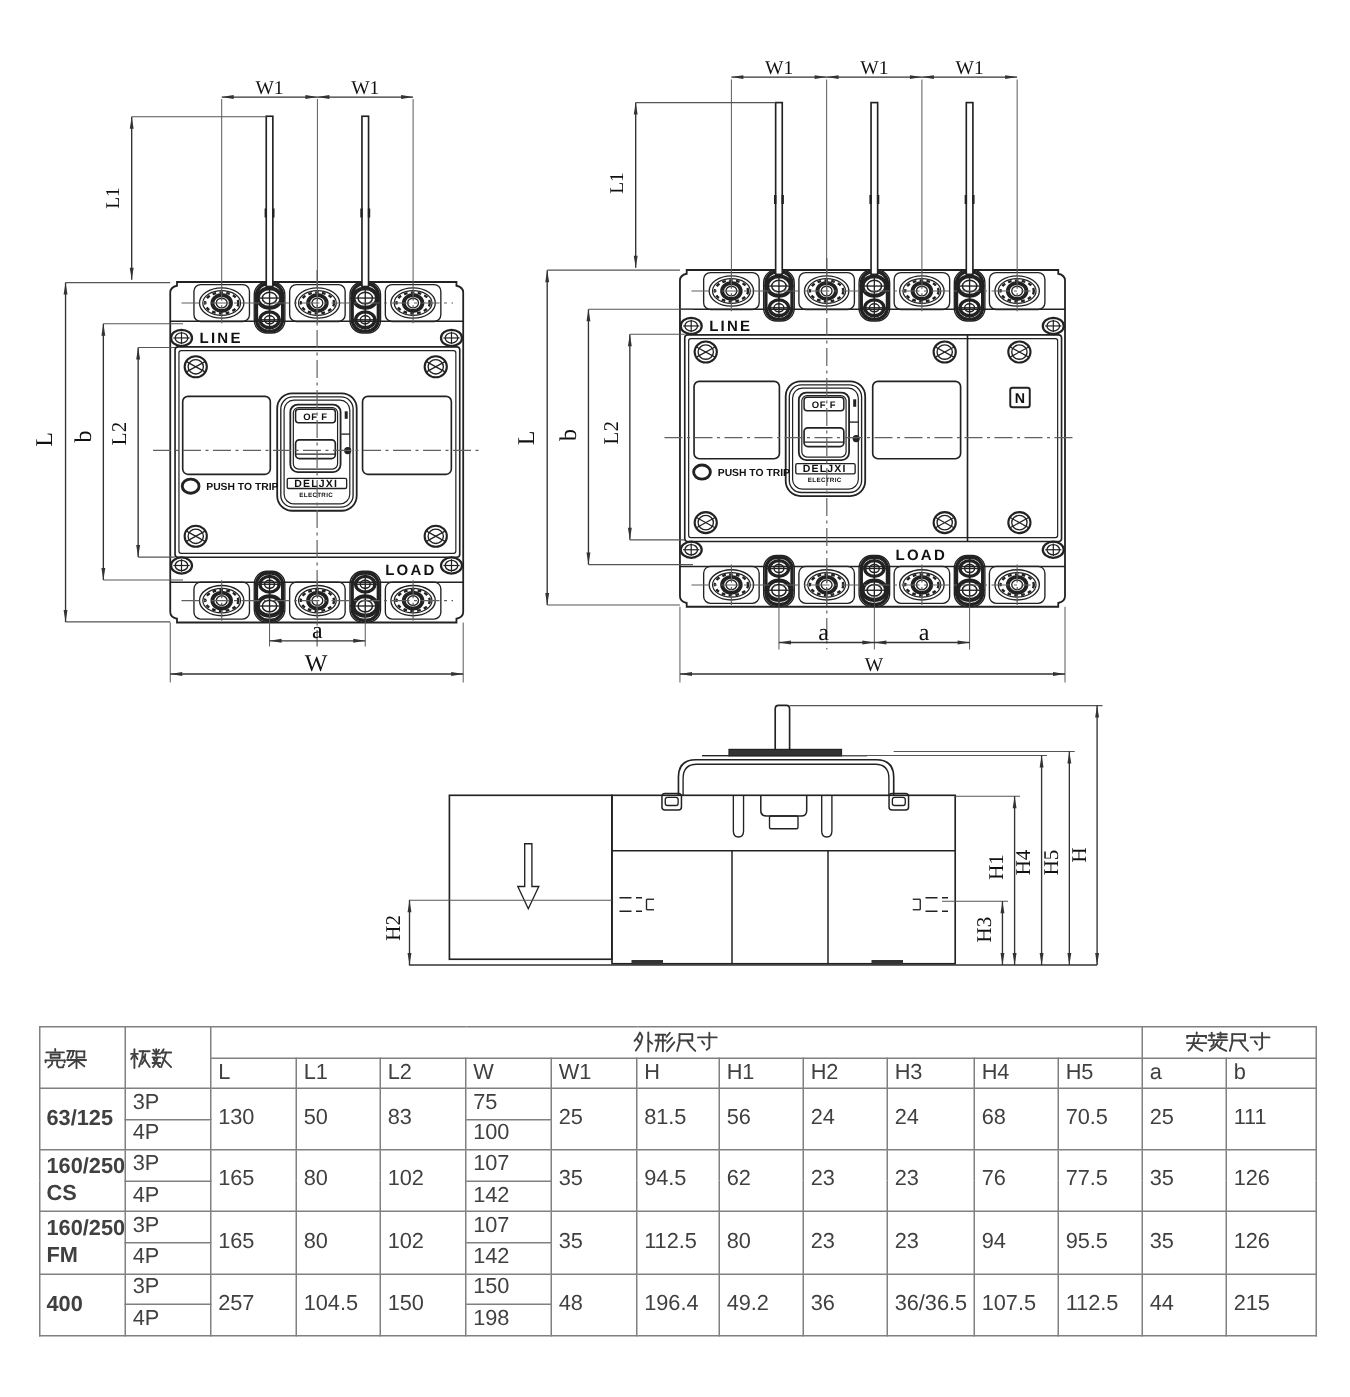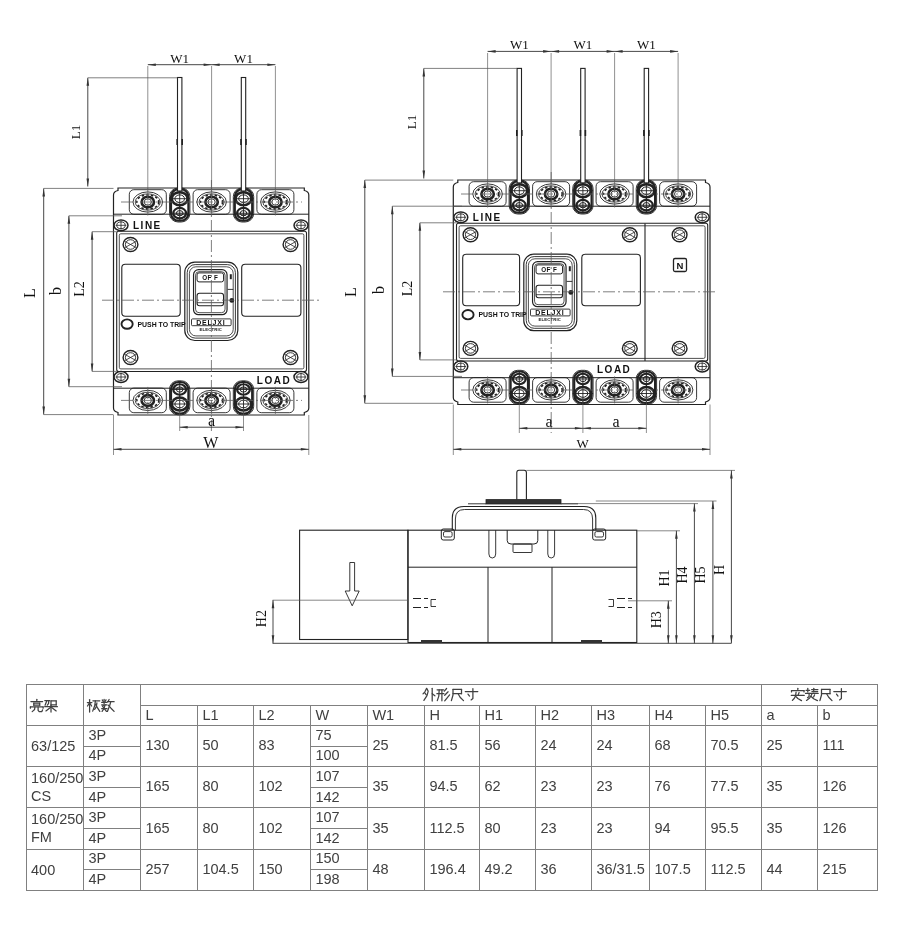--- a/index.html
+++ b/index.html
@@ -3,21 +3,21 @@
 <style>
 html,body{margin:0;padding:0;background:#ffffff;}
 #page{position:relative;width:900px;height:931px;background:#fff;overflow:hidden;}
 .spec{position:absolute;left:26px;top:684px;border-collapse:collapse;table-layout:fixed;
  font-family:"Liberation Sans",sans-serif;font-size:14.5px;color:#404040;}
 .spec td{border:1px solid #808080;padding:0 0 0 4px;height:19.6px;vertical-align:middle;
  white-space:nowrap;overflow:hidden;line-height:1.1;}
 .spec tr.h1 td{height:20px;}
 .spec tr.h2 td{height:19px;}
 .spec td.ctr{text-align:center;padding:0;}
-.spec td.fr{line-height:1.25;}
+.spec td.fr{line-height:1.25;font-weight:bold;}
 </style></head>
 <body>
 <div id="page">
 <svg width="900" height="931" viewBox="0 0 900 931" style="position:absolute;left:0;top:0;z-index:5">
       <path d="M118.0 188 L304.3 188 L304.3 190.5 Q308.8 191.5 308.8 195.0 L308.8 408.0 Q308.8 411.5 304.3 412.5 L304.3 415 L118.0 415 L118.0 412.5 Q113.5 411.5 113.5 408.0 L113.5 195.0 Q113.5 191.5 118.0 190.5 Z" fill="none" stroke="#222222" stroke-width="1.2"></path>
       <line x1="113.5" y1="214.2" x2="308.8" y2="214.2" stroke="#222222" stroke-width="1.0" stroke-linecap="butt"></line>
       <rect x="129.3" y="189.7" width="37" height="24.6" rx="4.5" fill="none" stroke="#222222" stroke-width="0.9"></rect>
       <ellipse cx="147.8" cy="202" rx="14.8" ry="10.1" fill="none" stroke="#222222" stroke-width="0.9"></ellipse>
       <ellipse cx="147.8" cy="202" rx="12.6" ry="8.2" fill="none" stroke="#222222" stroke-width="0.8"></ellipse>
       <ellipse cx="147.8" cy="202" rx="11.1" ry="7.0" fill="none" stroke="#222222" stroke-width="1.6" stroke-dasharray="2.4 2.2"></ellipse>
@@ -721,21 +721,21 @@
           <td rowspan="2" class="fr">400</td>
           <td>3P</td>
           <td rowspan="2">257</td>
           <td rowspan="2">104.5</td>
           <td rowspan="2">150</td>
           <td>150</td>
           <td rowspan="2">48</td>
           <td rowspan="2">196.4</td>
           <td rowspan="2">49.2</td>
           <td rowspan="2">36</td>
-          <td rowspan="2">36/31.5</td>
+          <td rowspan="2">36/36.5</td>
           <td rowspan="2">107.5</td>
           <td rowspan="2">112.5</td>
           <td rowspan="2">44</td>
           <td rowspan="2">215</td>
         </tr>
         <tr>
           <td>4P</td>
           <td>198</td>
         </tr>
 </tbody>

